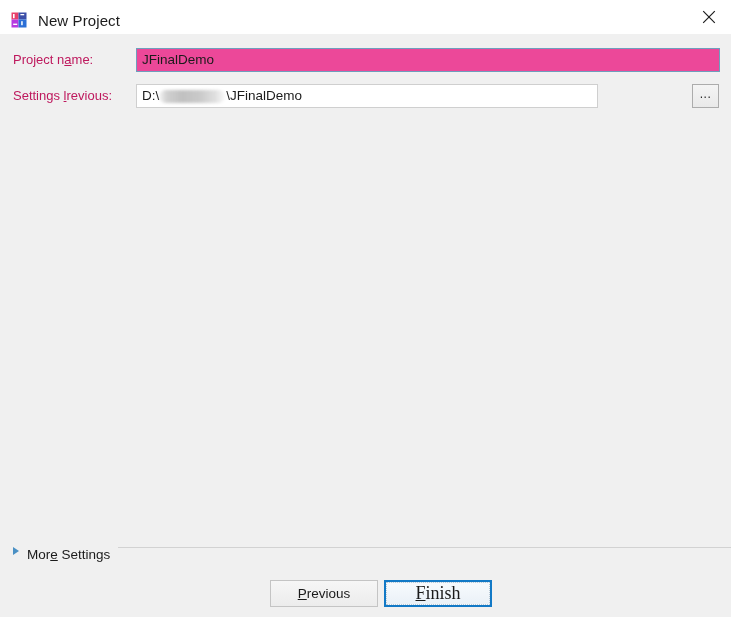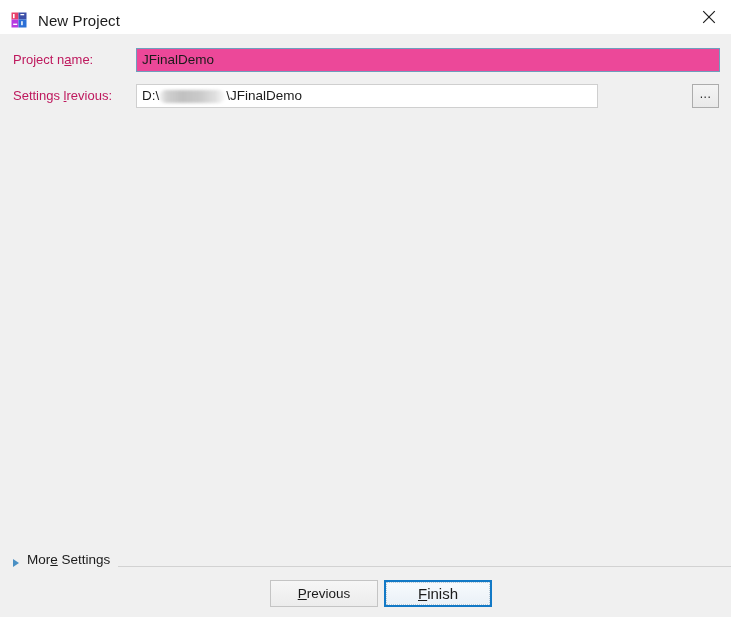--- a/index.html
+++ b/index.html
@@ -150,21 +150,21 @@
   }
 
   
   .more-settings {
     position: absolute;
     left: 0;
     top: 513px;
     width: 731px;
     height: 20px;
     display: flex;
-    align-items: flex-end;
+    align-items: flex-start;
   }
   .expander-triangle {
     margin-left: 13px;
     width: 0; height: 0;
     border-left: 6px solid #4a90c4;
     border-top: 4.5px solid transparent;
     border-bottom: 4.5px solid transparent;
     flex: none;
   }
   .more-label {
@@ -224,22 +224,23 @@
   }
   .btn-finish-inner {
     box-sizing: border-box;
     width: 100%;
     height: 100%;
     border: 1px dotted #b8c9d6;
     background: linear-gradient(#f7fafd, #eaf1f7);
     display: flex;
     align-items: center;
     justify-content: center;
-    font-size: 15px;
+    font-size: 18px;
     color: #1b1b1b;
+    font-family: Liberation Serif, serif;
   }
 </style>
 </head>
 <body>
 
 <div class="titlebar">
   <span class="title-icon">
     <svg width="16" height="16" viewBox="0 0 16 16">
       <rect x="0" y="0" width="16" height="16" fill="#ffffff"></rect>
       <rect x="0.5" y="0.5" width="7" height="7" fill="#e8406a"></rect>

